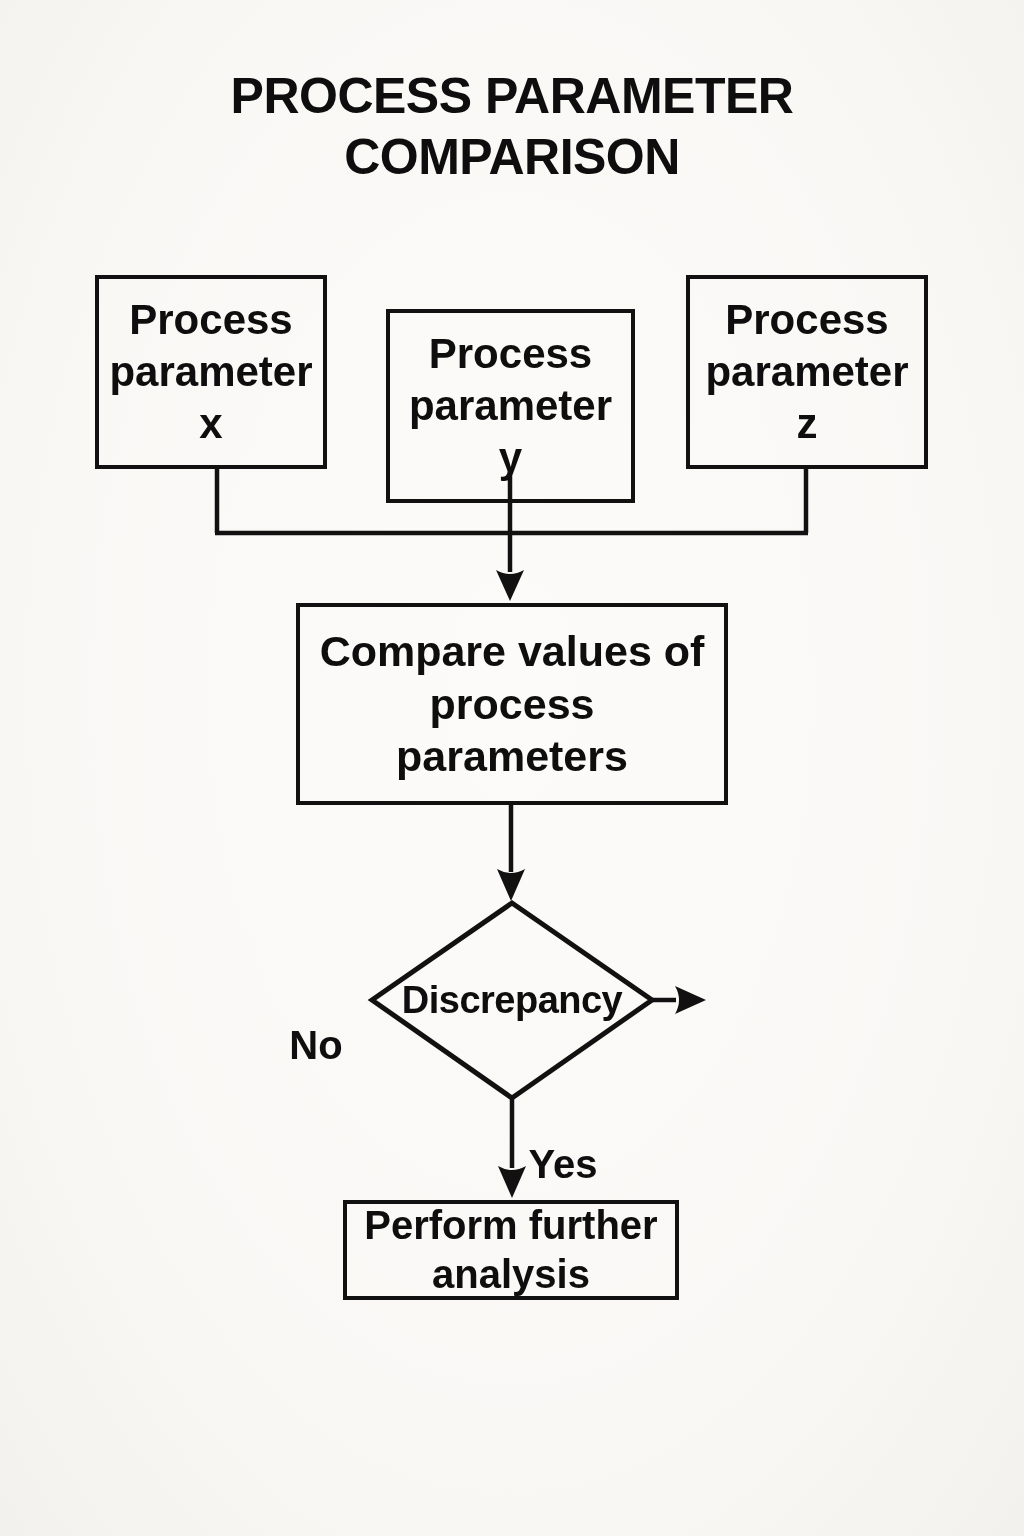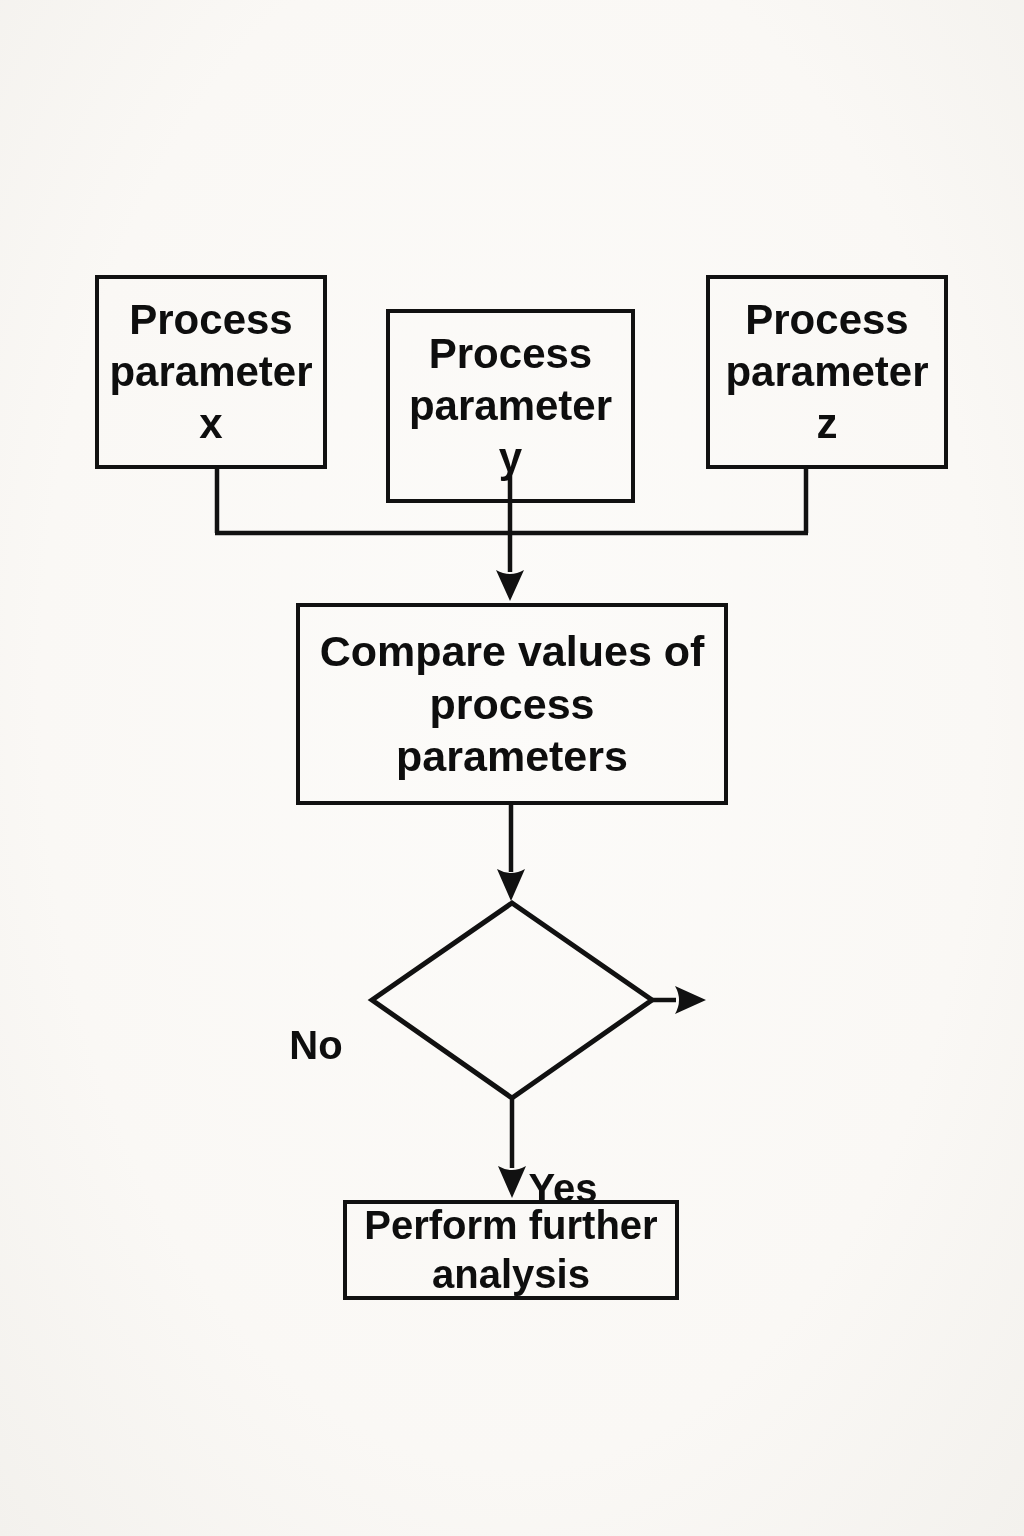--- a/index.html
+++ b/index.html
@@ -34,21 +34,21 @@
     display: flex;
     align-items: center;
     justify-content: center;
     text-align: center;
     font-weight: bold;
     box-sizing: border-box;
   }
   .node-input   { width: 232px; height: 194px; top: 275px; font-size: 42px; line-height: 1.24; padding: 0 6px; }
   #box-x { left: 95px;  }
   #box-y { left: 386px; width: 249px; margin-top: 34px; }
-  #box-z { left: 686px; width: 242px; margin-left: 20px; }
+  #box-z { left: 686px; width: 242px; }
   .node-compare {
     left: 296px; top: 603px; width: 432px; height: 202px;
     font-size: 43px; line-height: 1.22; padding: 14px 14px;
   }
   .node-agreement {
     left: 709px; top: 955px; width: 243px; height: 92px;
     font-size: 38px; letter-spacing: -0.5px; white-space: nowrap;
   }
   .node-perform {
     left: 343px; top: 1200px; width: 336px; height: 100px;
@@ -64,34 +64,36 @@
     white-space: nowrap;
   }
   .edge-label {
     position: absolute;
     transform: translate(-50%, -50%);
     font-size: 40px;
     font-weight: bold;
     white-space: nowrap;
   }
   #label-no  { left: 316px; top: 1001px; margin-top: 44px; }
-  #label-yes { left: 563px; top: 1188px; }
+  #label-yes { left: 563px; top: 1164px; }
   .wires {
     position: absolute;
     left: 0; top: 0;
     width: 1024px;
     height: 1536px;
     pointer-events: none;
   }
 </style>
 </head>
 <body>
 
 <div class="canvas">
 
+  <div class="title">PROCESS PARAMETER
+COMPARISON</div>
 
   <svg class="wires" viewBox="0 0 1024 1536">
     <g stroke="#111111" stroke-width="4.5" fill="none">
 
       <path d="M217,469 V533"></path>
       <path d="M510,469 V572"></path>
       <path d="M806,469 V533"></path>
 
       <path d="M215,533 H808"></path>
 
@@ -110,19 +112,20 @@
       <path d="M498,1166 Q512,1174 526,1166 L512,1198 Z"></path>
     </g>
   </svg>
 
   <div class="node node-input" id="box-x">Process parameter x</div>
   <div class="node node-input" id="box-y">Process parameter y</div>
   <div class="node node-input" id="box-z">Process parameter z</div>
 
   <div class="node node-compare">Compare values of process parameters</div>
 
+  <div class="diamond-label">Discrepancy</div>
 
   <div class="edge-label" id="label-no">No</div>
   <div class="edge-label" id="label-yes">Yes</div>
 
   <div class="node node-perform">Perform further analysis</div>
 
 </div>
 
 </body></html>

